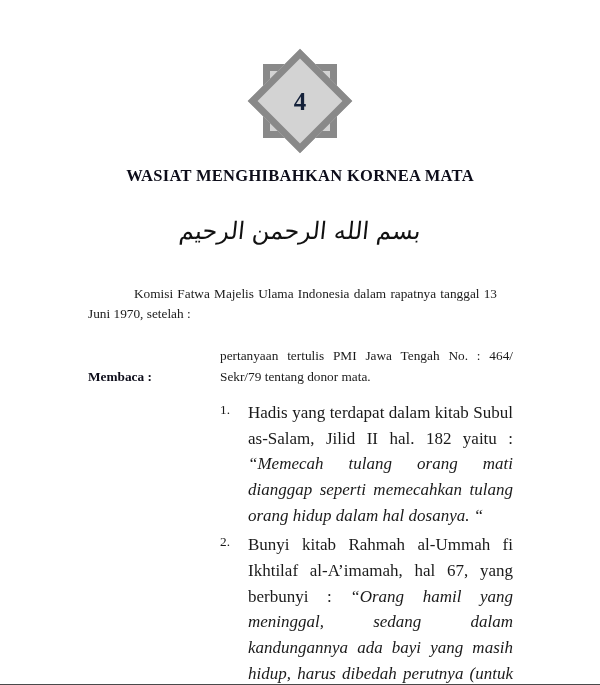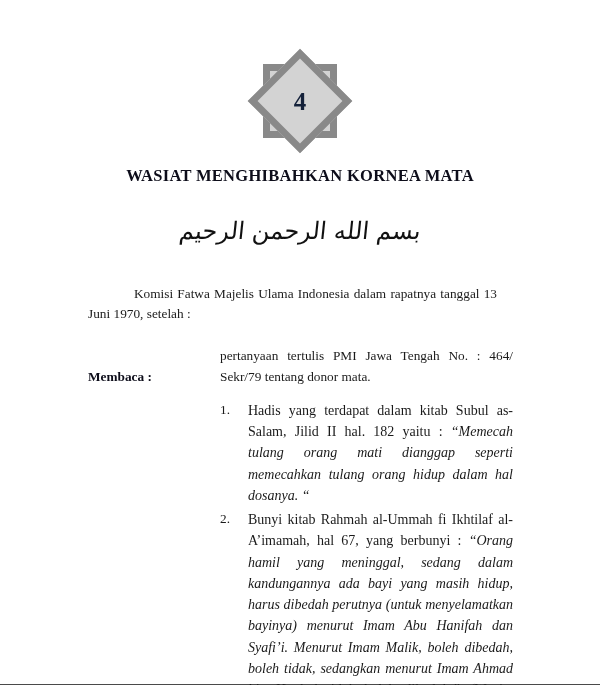--- a/index.html
+++ b/index.html
@@ -140,21 +140,21 @@
     margin-bottom: 3px;
   }
   .num-marker {
     width: 28px;
     flex: 0 0 28px;
     font-size: 13.3px;
     line-height: 1.52;
   }
   .num-text {
     flex: 1 1 auto;
-    font-size: 14px;
+    font-size: 17px;
     line-height: 1.52;
     text-align: justify;
   }
   .q {
     font-style: italic;
   }
 </style>
 </head>
 <body>
 

